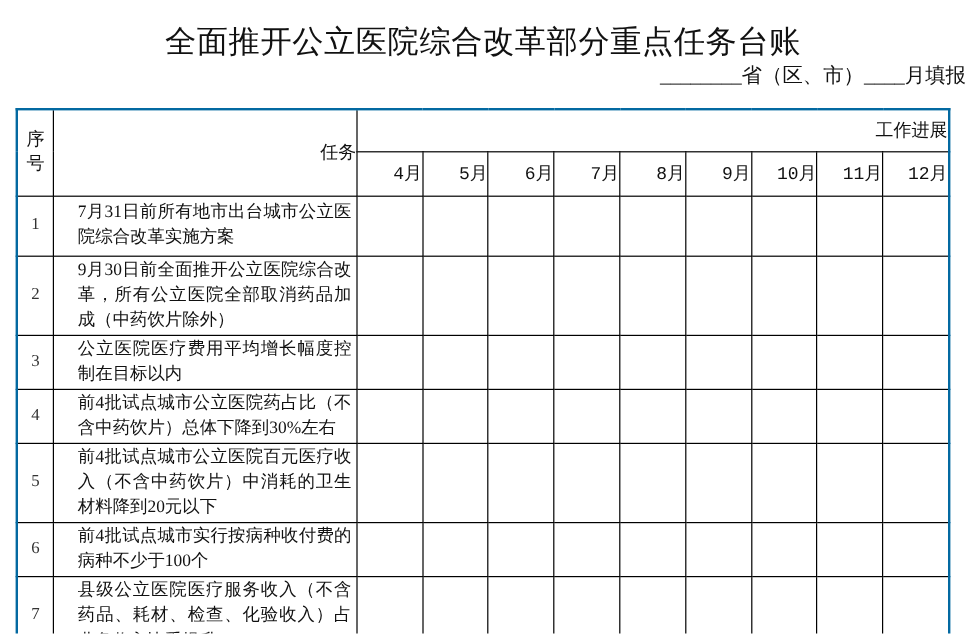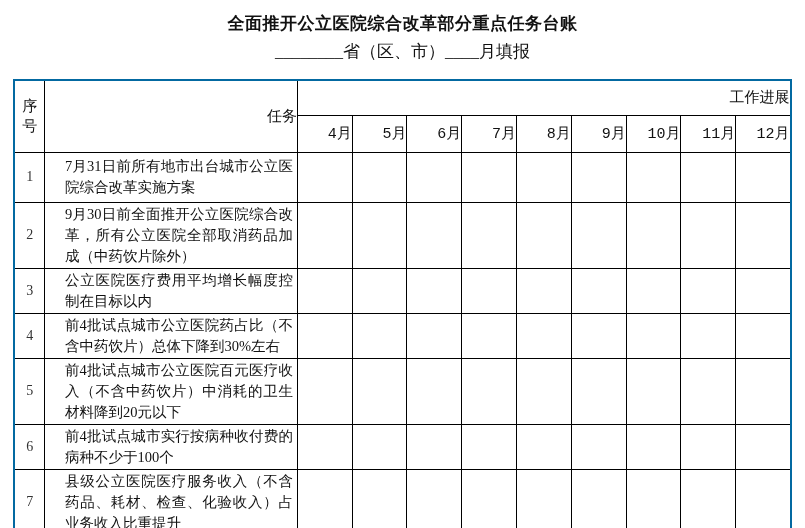--- a/index.html
+++ b/index.html
@@ -12,28 +12,28 @@
     font-family: "Liberation Serif", "DejaVu Serif", serif;
     color: #111111;
   }
   .page {
     width: 805px;
     height: 528px;
     position: relative;
   }
   .doc-title {
     text-align: center;
-    font-size: 17px;
-    font-weight: bold;
+    font-size: 26px;
+    font-weight: normal;
     letter-spacing: 0.5px;
-    padding-top: 9px;
+    padding-top: 20px;
     line-height: 30px;
   }
   .doc-subtitle {
-    text-align: center;
+    text-align: right;
     font-size: 17px;
     line-height: 22px;
     margin-top: 2px;
     white-space: nowrap;
   }
   table.ledger {
     border-collapse: collapse;
     table-layout: fixed;
     width: 777px;
     margin: 16px auto 0 auto;

